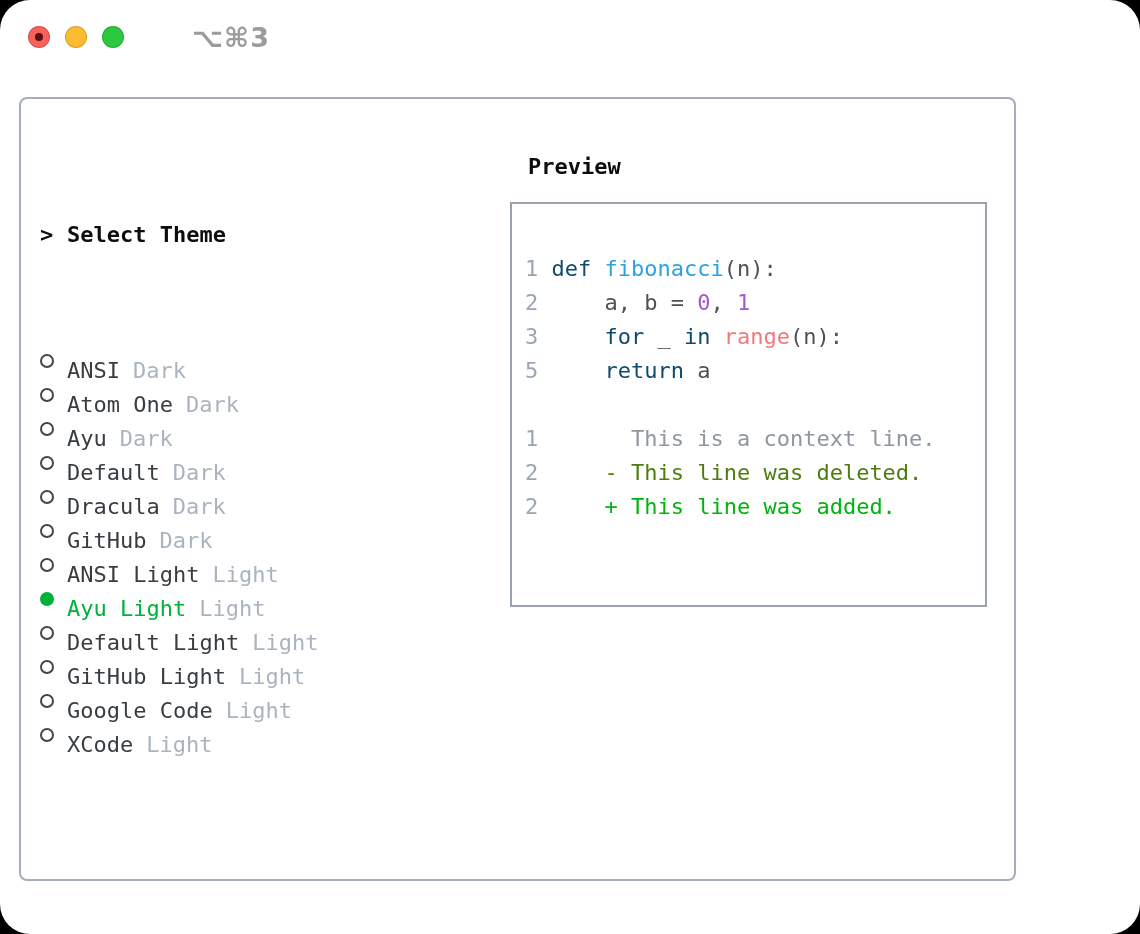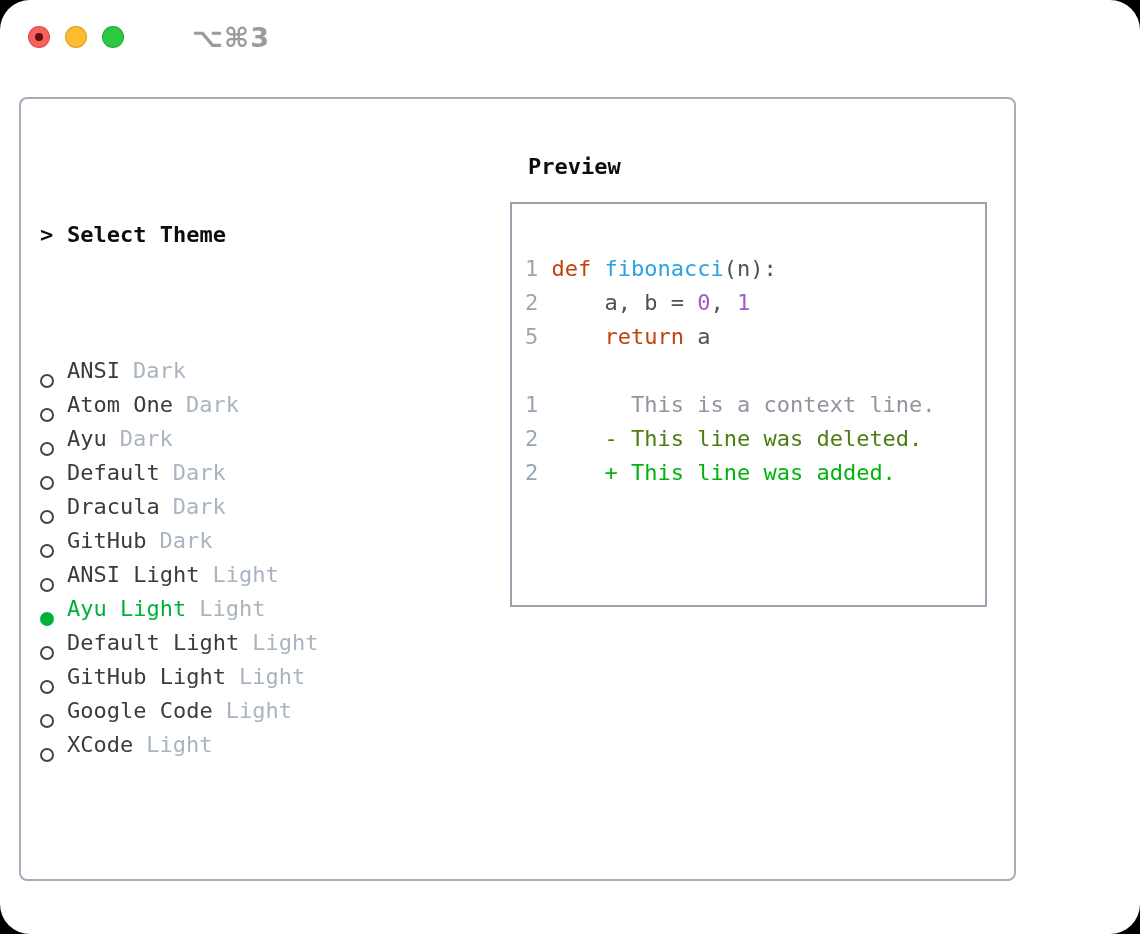--- a/index.html
+++ b/index.html
@@ -16,39 +16,39 @@
   .tl-yellow { background:#fdbc2f; }
   .tl-green { background:#2bc840; }
   .tb-title { margin-left:53px; font-family:"DejaVu Sans", sans-serif; font-size:27px; font-weight:bold; color:#9b9b9b; letter-spacing:1px; }
   
   .content-box {
     position:absolute; left:19px; top:97px; width:997px; height:784px;
     border:2px solid #a6aeb9; border-radius:8px; background:#fff;
   }
   
   .left-col { position:absolute; left:19px; top:51px; font-size:22px; line-height:34px; white-space:pre; }
-  .row { display:flex; align-items:flex-end; height:34px; }
+  .row { display:flex; align-items:flex-start; height:34px; }
   .bullet { flex:0 0 auto; width:14px; height:14px; border-radius:50%; border:2px solid #42474d; margin-right:13px; }
   .row.selected .bullet { background:#00b13a; border-color:#00b13a; }
   .row .name { color:#383d42; }
   .row.selected .name { color:#00b13a; }
   .row .variant { color:#a9b4c0; margin-left:13px; }
   .header-row { display:flex; height:34px; align-items:center; font-weight:bold; color:#0c0d0e; }
   .prompt { display:inline-block; width:27px; }
   .gap { height:34px; }
   
   .preview-title { position:absolute; left:479px; top:51px; height:34px; line-height:34px; font-size:22px; font-weight:bold; color:#0c0d0e;margin-left:28px; }
   .preview-box {
     position:absolute; left:489px; top:103px; width:477px; height:405px;
     border:2px solid #9aa2ae; background:#fff; padding:48px 0 0 13px; overflow:hidden;
   }
   .pline { height:34px; line-height:34px; font-size:22px; white-space:pre; }
   .ln  { color:#9aa5b2; }
   .seg-fg  { color:#4c5257; }
-  .seg-kw  { color:#c2410c;text-align:right; }
+  .seg-kw  { color:#0c4a6e;text-align:right; }
   .seg-fn  { color:#2ba2e2; }
   .seg-call{ color:#f3777b; }
   .seg-num { color:#a158d0; }
   .seg-ctx { color:#8f969e; }
   .seg-del { color:#4d7c0f;text-align:right; }
   .seg-add { color:#00b40e; }
 </style>
 </head>
 <body>
 
@@ -104,20 +104,21 @@
 
       
       
     </div>
 
     <div class="preview-title">Preview</div>
 
     <div class="preview-box" id="preview-box">
         <div class="pline"><span class="ln">1</span><span class="seg-fg"> </span><span class="seg-kw">def</span><span class="seg-fg"> </span><span class="seg-fn">fibonacci</span><span class="seg-fg">(n):</span></div>
         <div class="pline"><span class="ln">2</span><span class="seg-fg">     a, b = </span><span class="seg-num">0</span><span class="seg-fg">, </span><span class="seg-num">1</span></div>
+        <div class="pline"><span class="ln">3</span><span class="seg-fg">     </span><span class="seg-kw">for</span><span class="seg-fg"> _ </span><span class="seg-kw">in</span><span class="seg-fg"> </span><span class="seg-call">range</span><span class="seg-fg">(n):</span></div>
         <div class="pline"><span class="ln">5</span><span class="seg-fg">     </span><span class="seg-kw">return</span><span class="seg-fg"> a</span></div>
         <div class="pline"><span class="ln"></span></div>
         <div class="pline"><span class="ln">1</span><span class="seg-ctx">       This is a context line.</span></div>
         <div class="pline"><span class="ln">2</span><span class="seg-del">     - This line was deleted.</span></div>
         <div class="pline"><span class="ln">2</span><span class="seg-add">     + This line was added.</span></div>
       </div>
 
   </div>
 </div>
 

